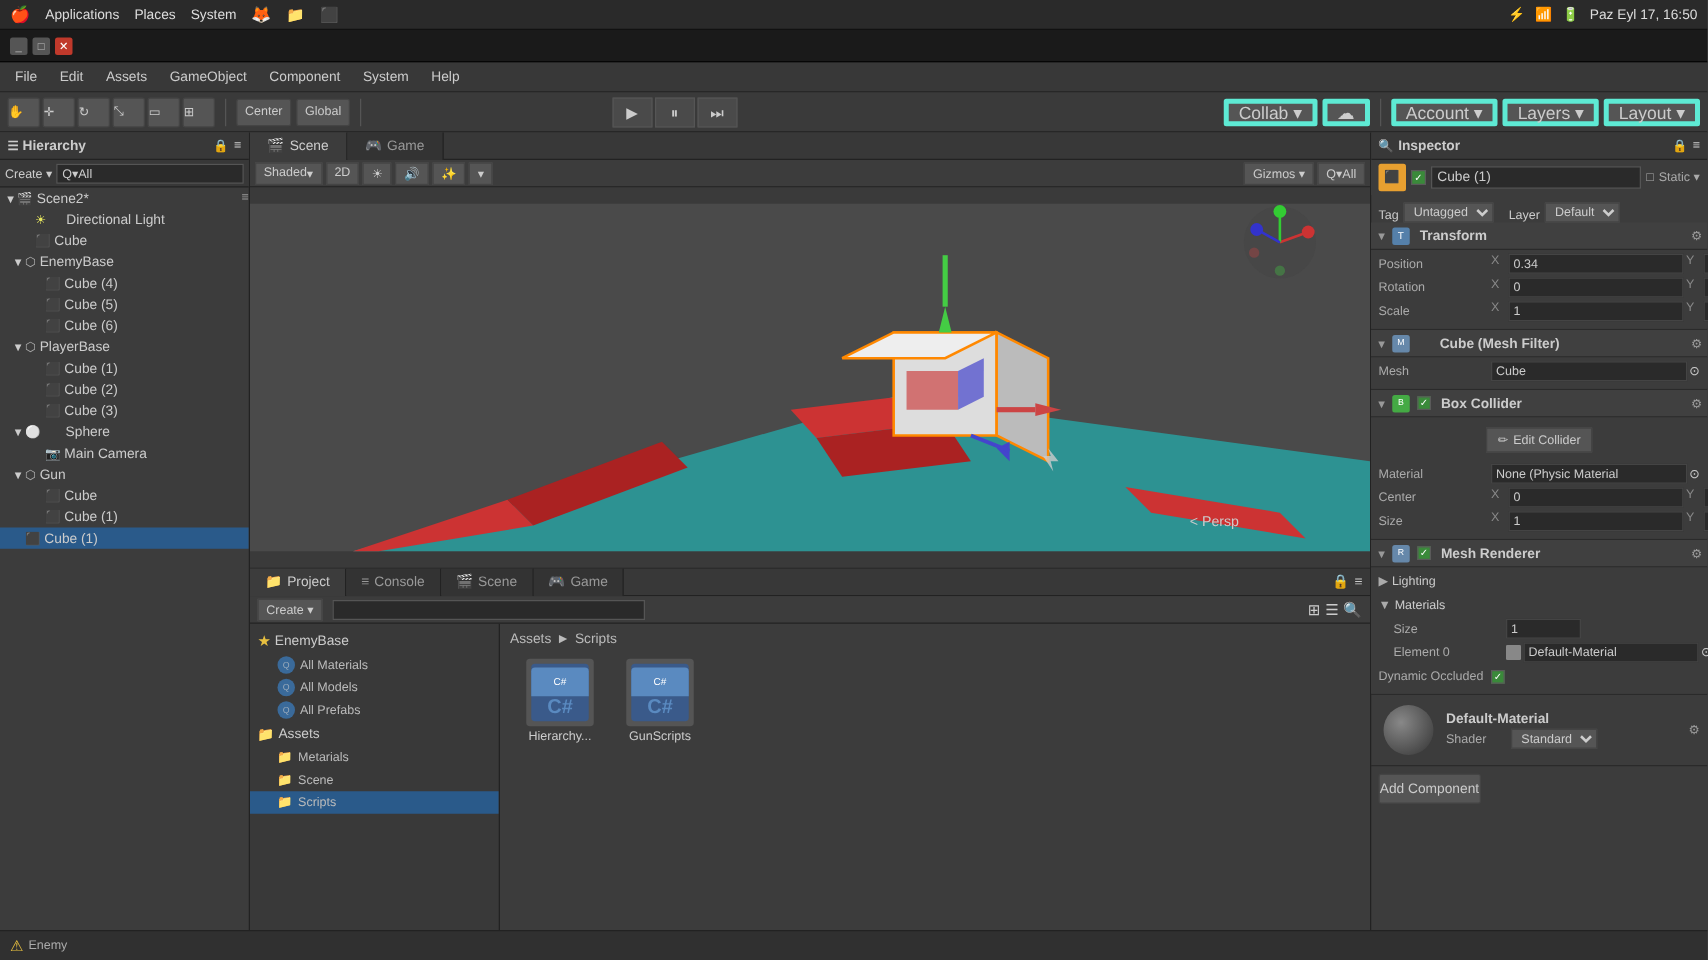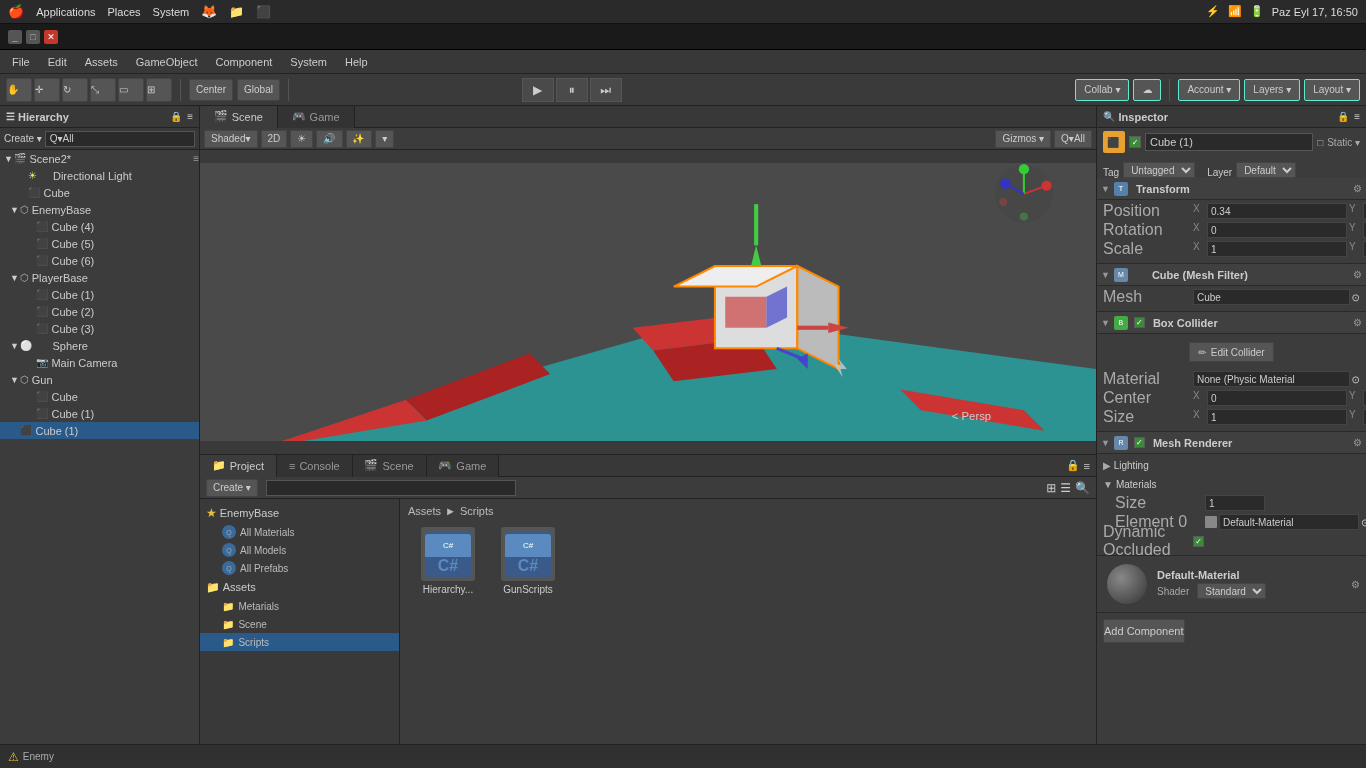--- a/index.html
+++ b/index.html
@@ -64,21 +64,21 @@
     .layer-dropdown { height: 16px; background: #555; border: 1px solid #444; color: #ccc; font-size: 10px; padding: 0 3px; }
 
     
     .comp-header { height: 22px; display: flex; align-items: center; padding: 0 4px; background: #404040; border-bottom: 1px solid #2a2a2a; gap: 4px; cursor: pointer; flex-shrink: 0; }
     .comp-header .comp-title { font-size: 11px; font-weight: bold; flex: 1; }
     .comp-arrow { font-size: 9px; color: #999; }
 
     
     .comp-body { padding: 2px 6px 4px; background: #3c3c3c; }
     .field-row { height: 18px; display: flex; align-items: center; margin-bottom: 1px; }
-    .field-label { width: 90px; font-size: 16px; color: #aaa; flex-shrink: 0; }
+    .field-label { width: 90px; font-size: 10px; color: #aaa; flex-shrink: 0; }
     .field-val { height: 16px; background: #2a2a2a; border: 1px solid #444; color: #ccc; font-size: 10px; padding: 0 3px; flex: 1; }
     .field-xyz { display: flex; gap: 2px; flex: 1; }
     .xyz-label { font-size: 10px; color: #888; width: 12px; }
     .xyz-val { height: 16px; background: #2a2a2a; border: 1px solid #444; color: #ccc; font-size: 10px; padding: 0 3px; flex: 1; }
     .edit-collider-btn { height: 20px; padding: 0 8px; background: #555; border: 1px solid #444; color: #ccc; font-size: 10px; cursor: pointer; display: flex; align-items: center; gap: 4px; margin: 4px 0; }
 
     
     .mat-preview { width: 40px; height: 40px; background: radial-gradient(circle at 35% 35%, #888, #333); border-radius: 50%; margin: 4px; flex-shrink: 0; }
 
     
@@ -111,21 +111,21 @@
     .cs-icon .cs-bot { font-size: 16px; font-weight: bold; color: #5a8ac0; }
 
     
     #statusbar { height: 24px; background: #303030; display: flex; align-items: center; justify-content: space-between; padding: 0 8px; font-size: 10px; color: #aaa; border-top: 1px solid #222; }
 
     
     #scene-svg { width: 100%; height: 100%; }
 
     
     .toolbar-right { margin-left: auto; display: flex; align-items: center; gap: 4px; }
-    .collab-btn { height: 22px; padding: 0 8px; background: #555; border: 1px solid #5eead4; color: #ccc; font-size: 10px; cursor: pointer; display: flex; align-items: center; gap: 3px; border-radius: 2px; }
+    .collab-btn { height: 22px; padding: 0 8px; background: #555; border: 4px solid #5eead4; color: #ccc; font-size: 14px; cursor: pointer; display: flex; align-items: center; gap: 3px; border-radius: 2px; }
 
     
     ::-webkit-scrollbar { width: 6px; height: 6px; }
     ::-webkit-scrollbar-track { background: #2a2a2a; }
     ::-webkit-scrollbar-thumb { background: #555; border-radius: 3px; }
 
     
     .cb-checked { width: 12px; height: 12px; background: #3a8a3a; border: 1px solid #5a5a5a; display: inline-flex; align-items: center; justify-content: center; font-size: 8px; color: #fff; }
     .cb-unchecked { width: 12px; height: 12px; background: #2a2a2a; border: 1px solid #5a5a5a; display: inline-flex; align-items: center; justify-content: center; }
 
@@ -673,21 +673,21 @@
             <div class="cb-checked" style="width:11px;height:11px;font-size:8px">✓</div>
           </div>
         </div>
       </div>
 
       <div class="inspector-section">
         <div style="display:flex;align-items:center;padding:4px 6px;gap:6px">
           <div class="mat-preview"></div>
           <div>
             <div style="font-size:11px;font-weight:bold">Default-Material</div>
-            <div style="display:flex;align-items:center;gap:8px;margin-top:2px">
+            <div style="display:flex;align-items:center;gap:20px;margin-top:2px">
               <span style="font-size:10px;color:#aaa">Shader</span>
               <select style="height:16px;background:#555;border:1px solid #444;color:#ccc;font-size:10px;padding:0 3px">
                 <option>Standard</option>
               </select>
             </div>
           </div>
           <span style="margin-left:auto;font-size:10px;cursor:pointer;color:#999">⚙</span>
         </div>
       </div>
 

